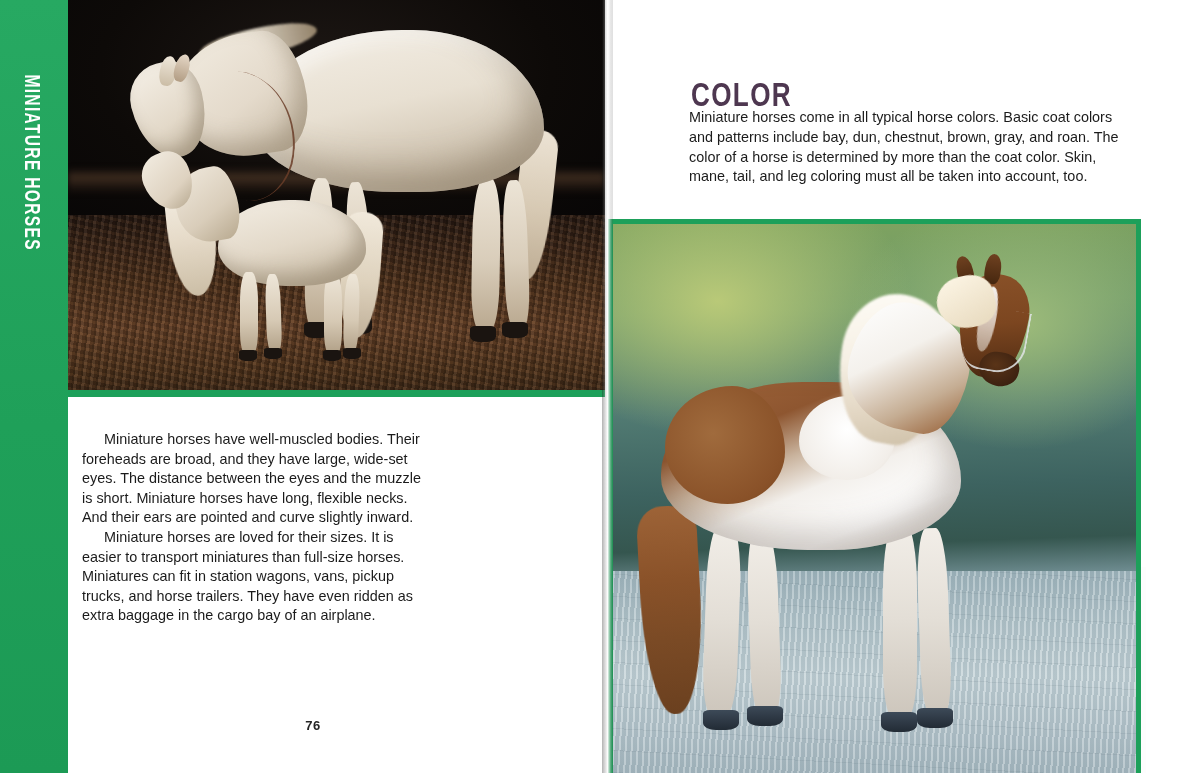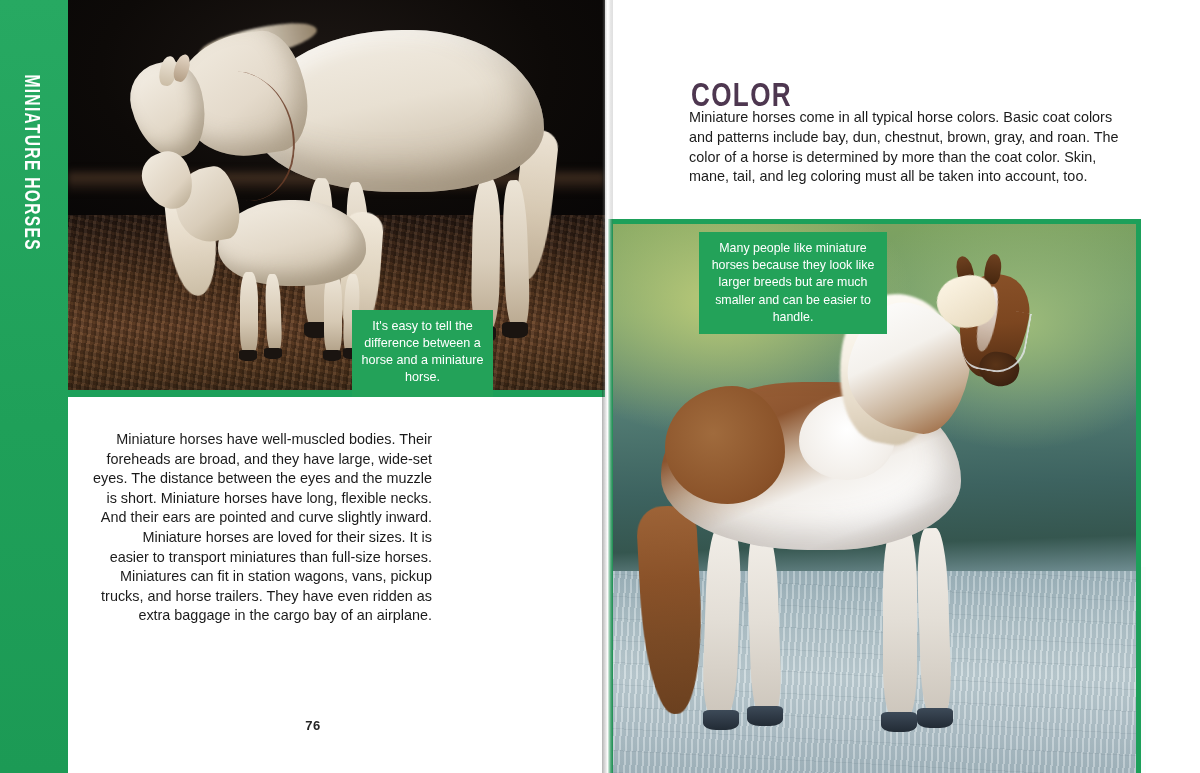--- a/index.html
+++ b/index.html
@@ -237,21 +237,21 @@
 
   
   .left-text {
     position: absolute;
     left: 14px; top: 430px;
     width: 350px;
     color: #1b1b1b;
     font-size: 14.4px;
     line-height: 19.6px;
   }
-  .left-text p { text-indent: 22px; margin: 0; text-align: right; }
+  .left-text p { text-indent: 22px; margin: 0; }
   .folio {
     position: absolute;
     font-size: 13px;
     color: #262626;
     font-weight: bold;
     font-family: "Liberation Sans Narrow", "Liberation Sans", sans-serif;
     letter-spacing: .4px;
   }
   .folio-left { left: 225px; top: 718px; width: 40px; text-align: center; }
 
@@ -483,21 +483,20 @@
       <div class="mleg a"></div>
       <div class="mleg b"></div>
       <div class="mhoof a"></div>
       <div class="mhoof b"></div>
       <div class="mini-mane"></div>
       <div class="mini-neck"></div>
       <div class="mini-head"></div>
 
       <div class="photo-mare-border"></div>
 
-      <div class="caption-left">It's easy to tell the difference between a horse and a miniature horse.</div>
     </div>
 
     <div class="left-text">
       <p>Miniature horses have well-muscled bodies. Their foreheads are broad, and they have large, wide-set eyes. The distance between the eyes and the muzzle is short. Miniature horses have long, flexible necks. And their ears are pointed and curve slightly inward.</p>
       <p>Miniature horses are loved for their sizes. It is easier to transport miniatures than full-size horses. Miniatures can fit in station wagons, vans, pickup trucks, and horse trailers. They have even ridden as extra baggage in the cargo bay of an airplane.</p>
     </div>
 
     <div class="folio folio-left">76</div>
   </div>
 
@@ -525,21 +524,20 @@
       <div class="pin-mane"></div>
       <div class="pin-neck"></div>
       <div class="pin-head"></div>
       <div class="pin-blaze"></div>
       <div class="pin-muzzle"></div>
       <div class="pin-ear l"></div>
       <div class="pin-ear r"></div>
       <div class="pin-forelock"></div>
       <div class="pin-halter"></div>
 
-      <div class="caption-right">Many people like miniature horses because they look like larger breeds but are much smaller and can be easier to handle.</div>
 
     </div>
 
     <div class="white-right-margin"></div>
   </div>
 
   <div class="gutter"></div>
 
   <div class="side-tab">
     <div class="side-tab-label">MINIATURE HORSES</div>

